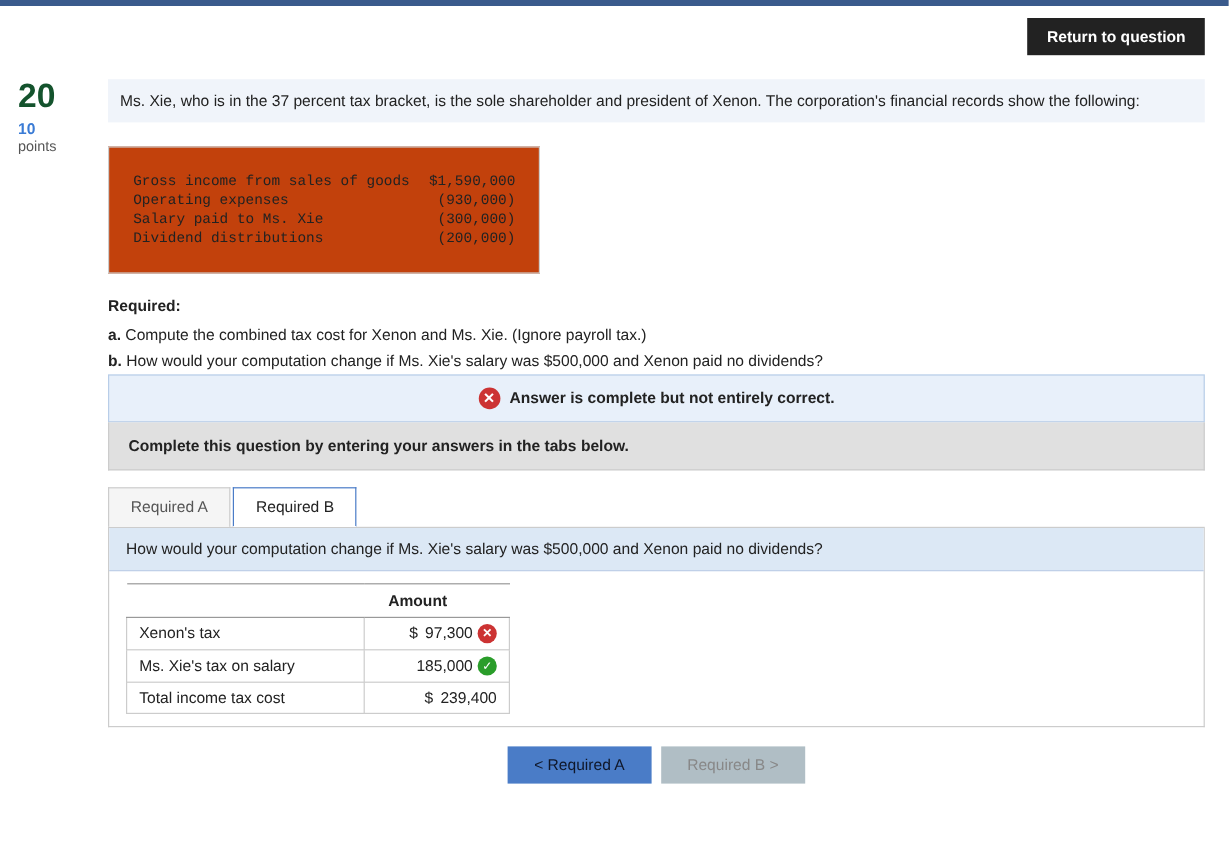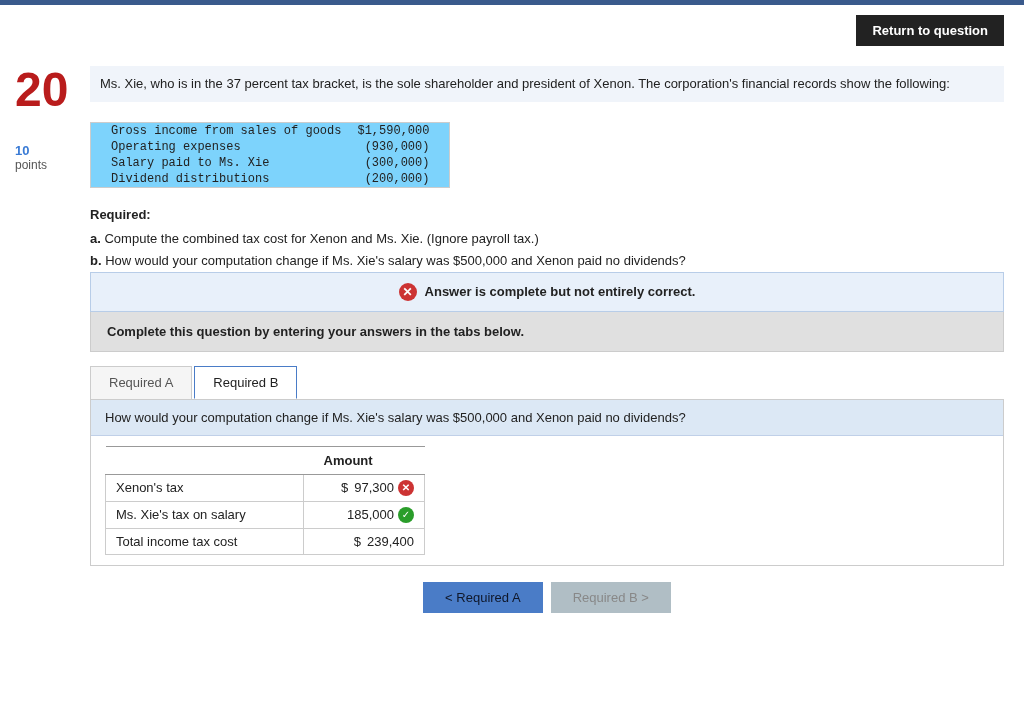--- a/index.html
+++ b/index.html
@@ -31,53 +31,53 @@
     .main-layout {
       display: flex;
       padding: 0 0 20px 0;
     }
     .left-panel {
       width: 80px;
       padding: 10px 15px;
       flex-shrink: 0;
     }
     .question-number {
-      font-size: 48px;
-      font-weight: bold;
-      color: #b91c1c;
+      font-size: 28px;
+      font-weight: bold;
+      color: #14532d;
       line-height: 1;
     }
     .points-label {
       font-size: 13px;
       color: #3a7bd5;
       font-weight: bold;
-      margin-top: 29px;
+      margin-top: 6px;
     }
     .points-value {
       font-size: 12px;
       color: #555;
     }
     .content-area {
       flex: 1;
       padding: 10px 20px 10px 10px;
     }
     .question-text {
       font-size: 13px;
       line-height: 1.5;
       margin-bottom: 12px;
       background: #f0f4fa;
       padding: 8px 10px;
       border: none;
     }
     .financial-table {
       font-family: 'Courier New', monospace;
       font-size: 12px;
-      background: #7dd3fc;
-      border: 1px solid #ccc;
-      padding: 0 12px;
+      background: #c2410c;
+      border: 1px solid #ccc;
+      padding: 20px 12px;
       margin: 8px 0 16px 0;
       display: inline-block;
     }
     .financial-table table {
       border-collapse: collapse;
     }
     .financial-table td {
       padding: 1px 8px;
       white-space: nowrap;
     }

